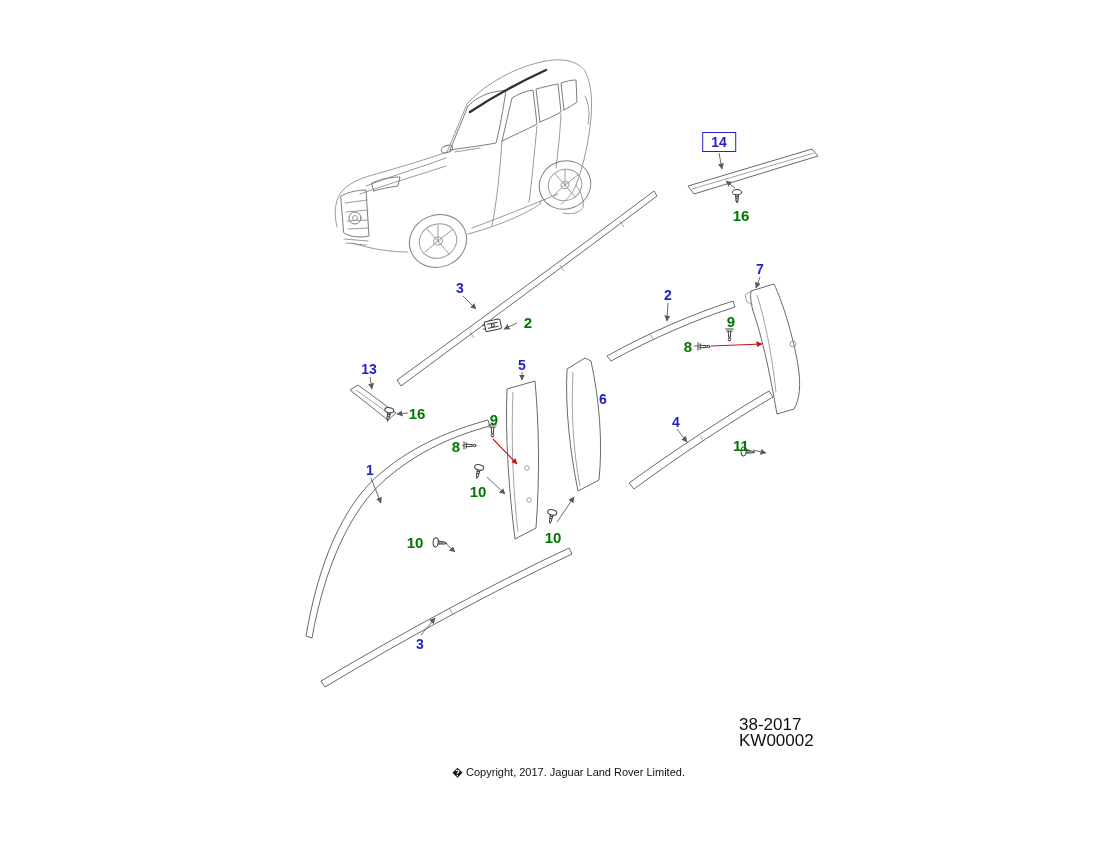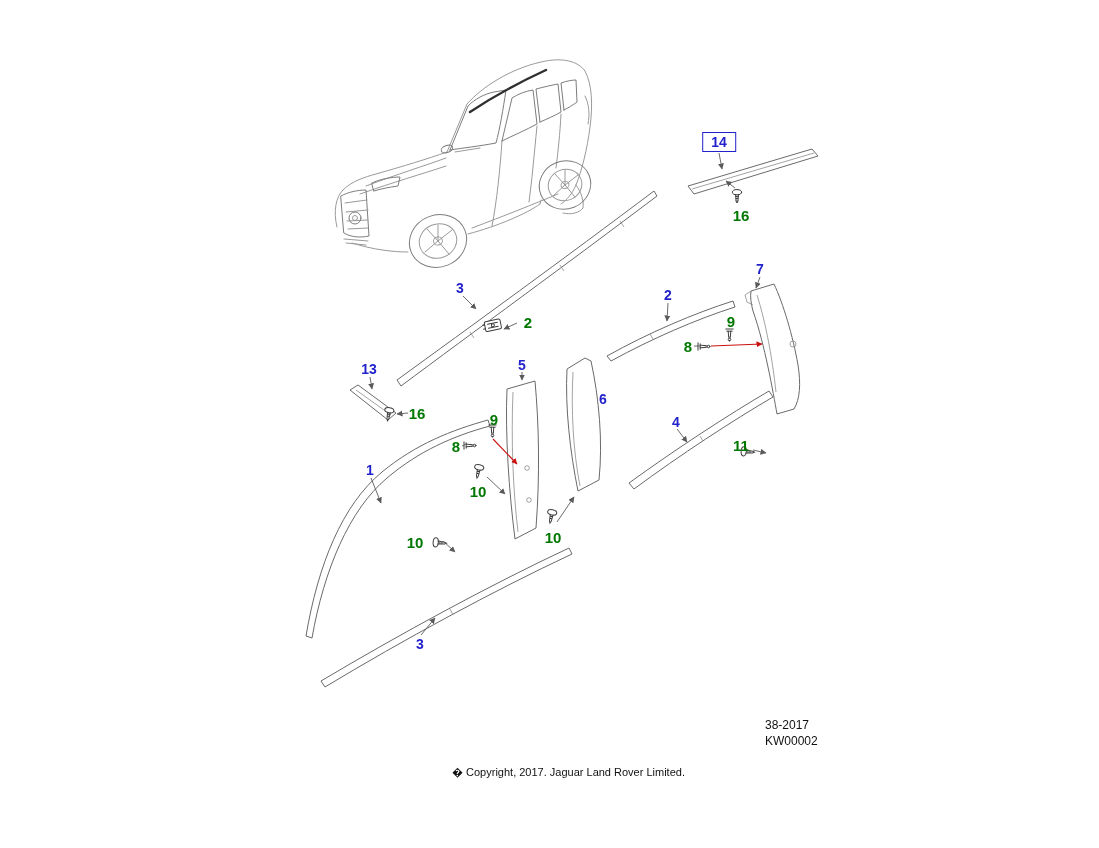--- a/index.html
+++ b/index.html
@@ -24,21 +24,21 @@
     position:absolute; transform:translate(-50%,-50%);
     color:var(--part-callout,#2222cc);
     font-size:14px; font-weight:bold; line-height:1; white-space:nowrap;
     cursor:default; user-select:none;
   }
   .callout.fastener { color:var(--fastener-callout,#007700); font-size:15px; }
   .callout.boxed { border:1.6px solid var(--part-callout,#2222cc); padding:2px 8px; background:#fff; }
 
   .ref-block {
     position:absolute; left:739px; top:717px;
-    color:#111; font-size:12px; line-height:16px;margin-left:26px;
+    color:#111; font-size:17px; line-height:16px;
   }
   .copyright {
     position:absolute; left:452px; top:764px;
     color:#111; font-size:11px;text-align:center;
   }
 </style>
 </head>
 <body>
 
 <div class="stage">

